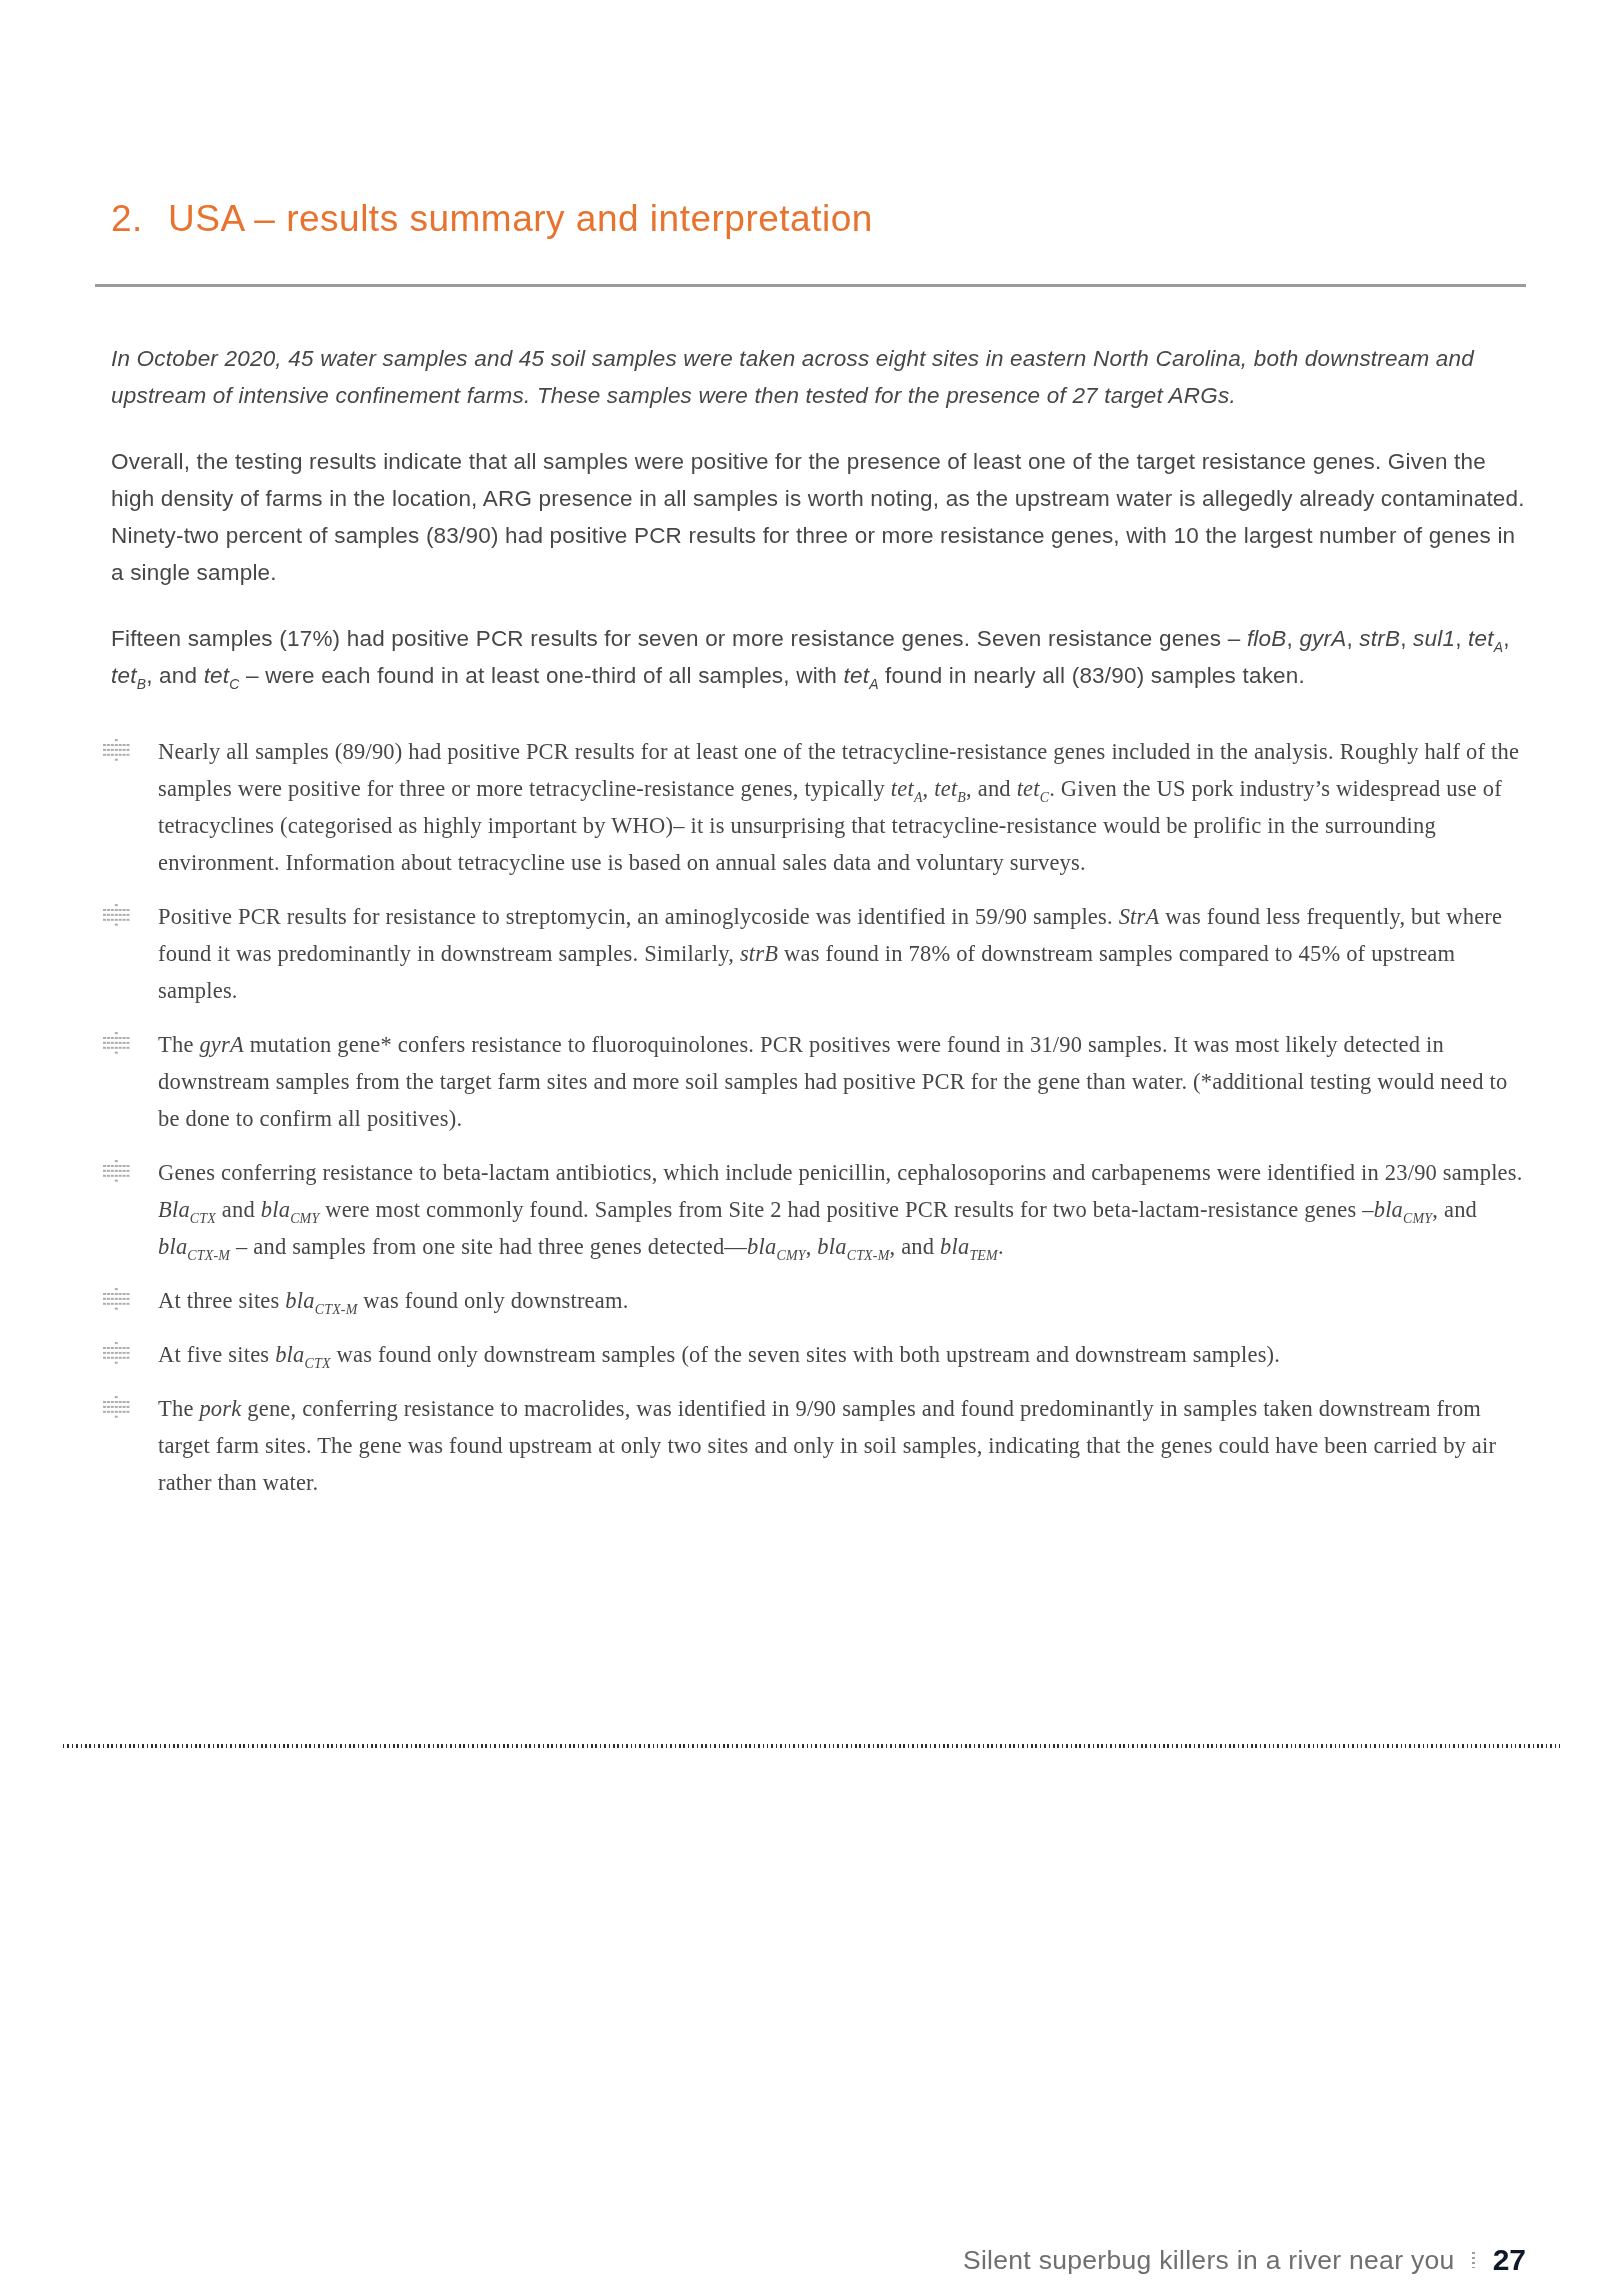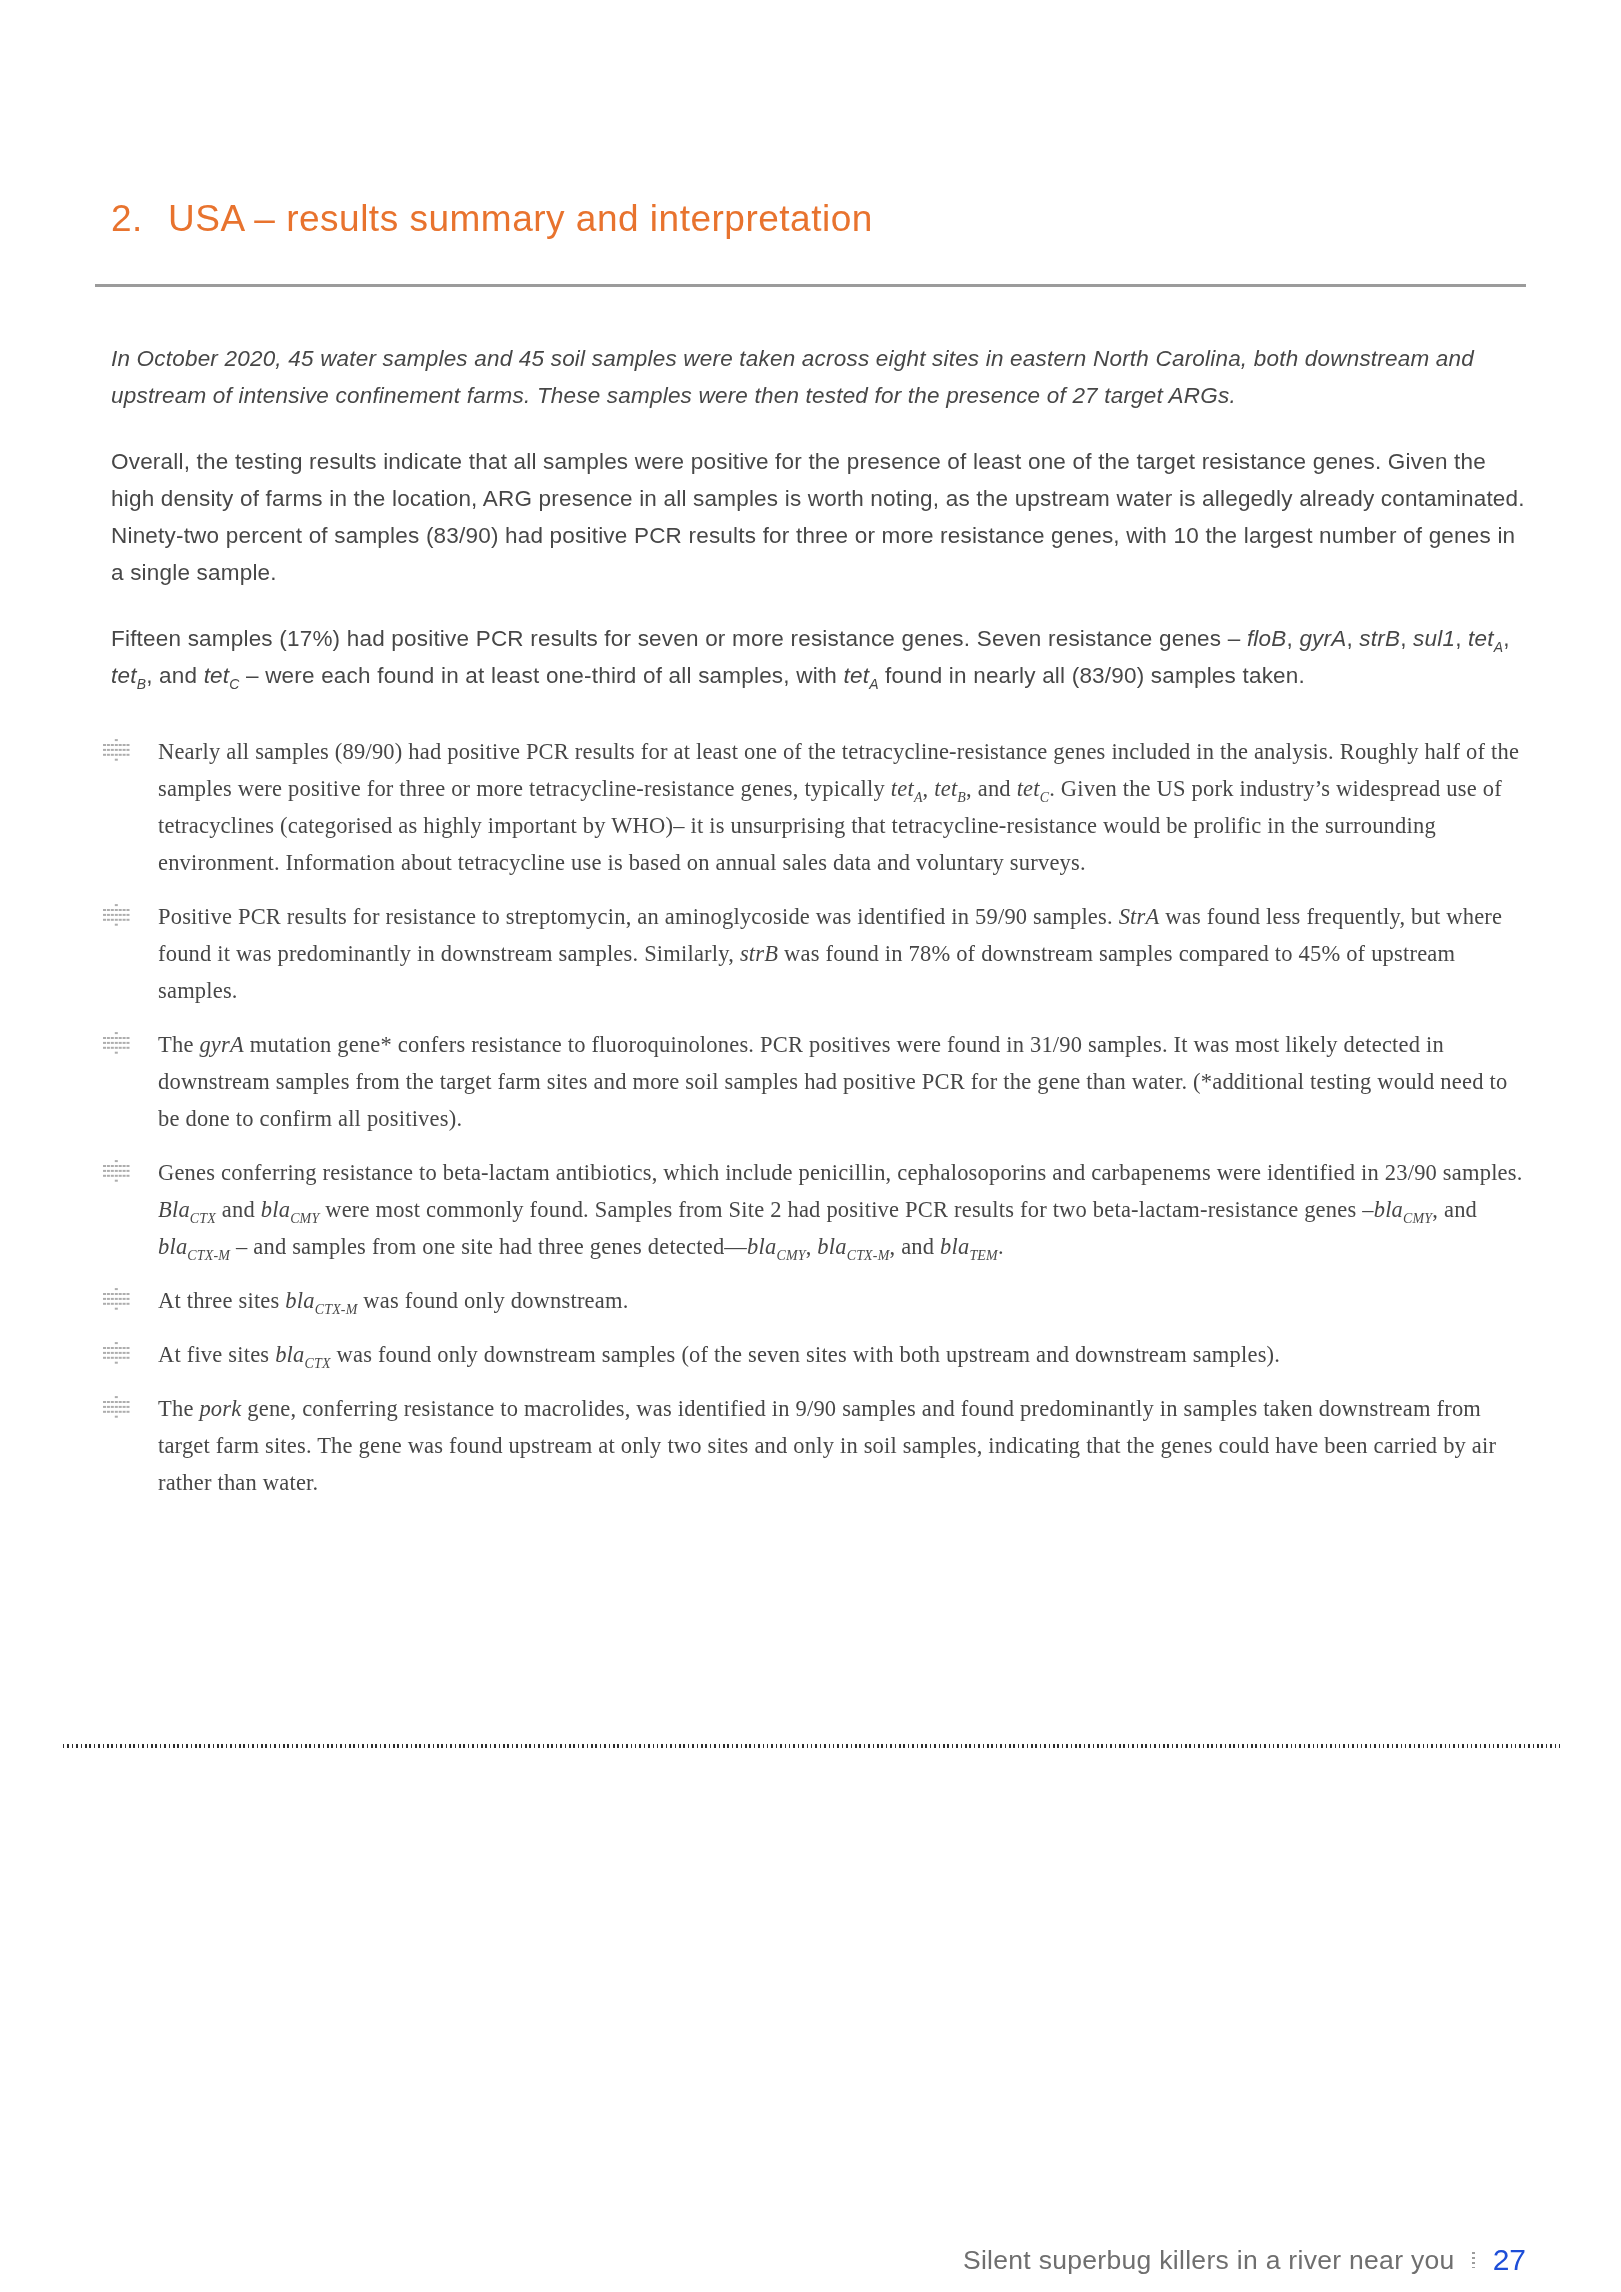--- a/index.html
+++ b/index.html
@@ -68,21 +68,21 @@
   }
   .footer{
     position:absolute;right:95px;top:2211px;
     display:flex;align-items:center;gap:17.6px;margin-top:32px;
   }
   .ftitle{font-size:26.5px;color:#6F6F6F;letter-spacing:0.3px;}
   .psep{
     width:2.9px;height:16.7px;
     background:repeating-linear-gradient(180deg,#9C9C9C 0 2px,transparent 2px 4.9px);
   }
-  .fpage{font-size:30px;font-weight:400;color:#1d4ed8;}
+  .fpage{font-size:30px;font-weight:700;color:#0f172a;}
 </style>
 </head>
 <body>
 
 <div class="page">
   <div class="content">
 
     <h1 class="title">
       <span class="hnum">2.</span><span class="htext">USA – results summary and interpretation</span>
     </h1>

